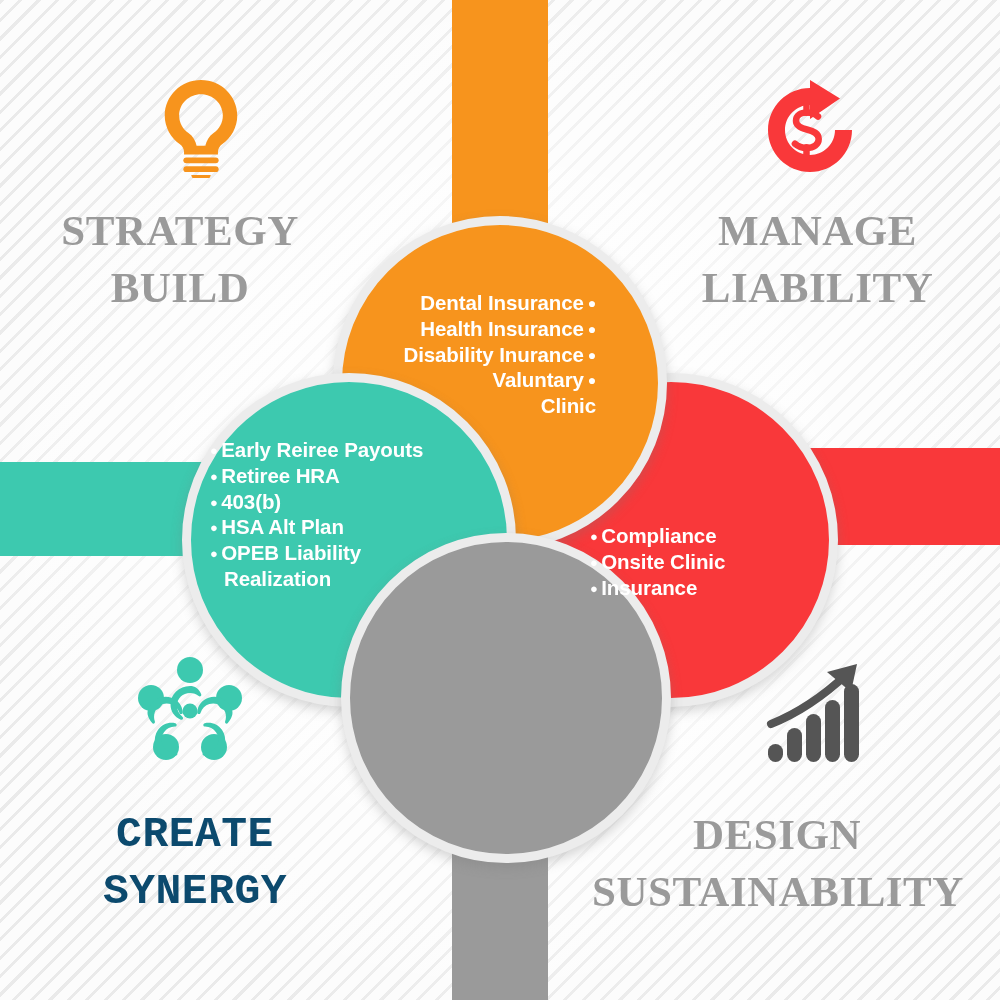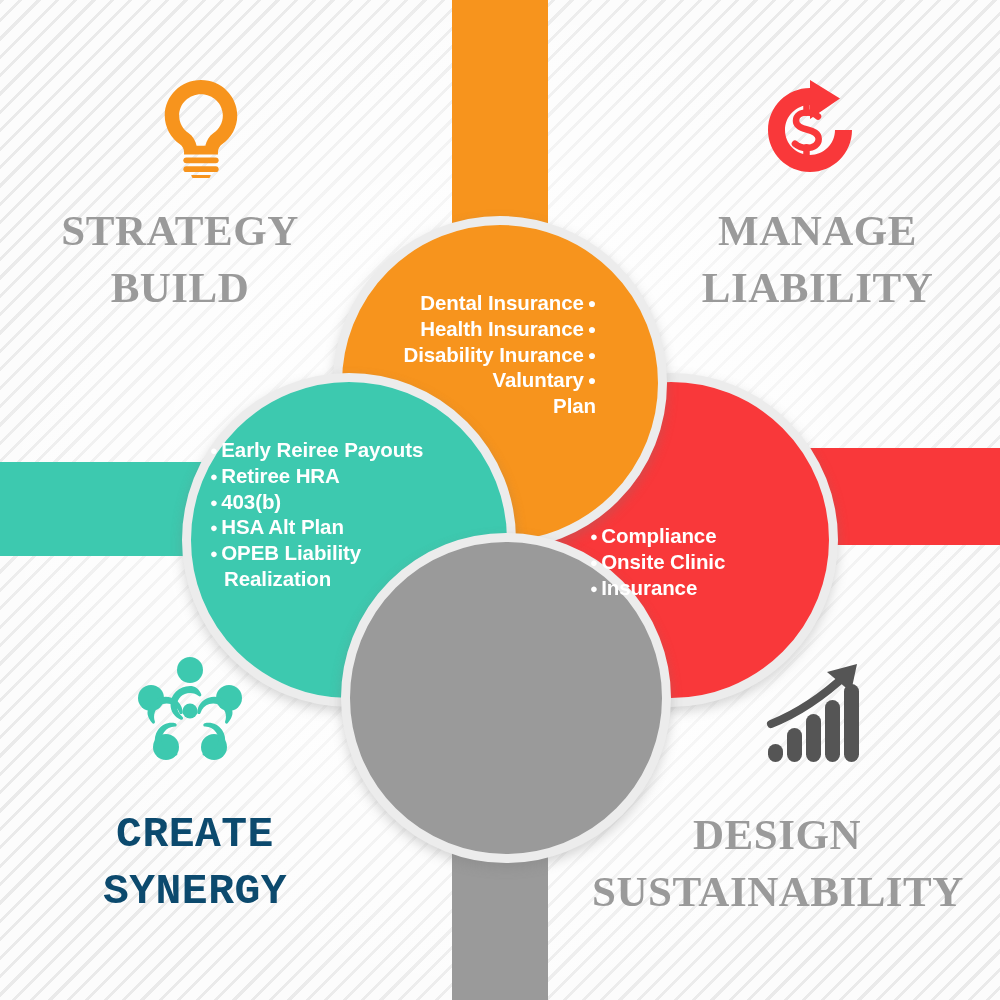--- a/index.html
+++ b/index.html
@@ -188,21 +188,21 @@
 
   <div class="circle circle-shadow" id="circle-teal" style="background: rgb(61, 201, 175); border-color: rgb(236, 236, 236);"></div>
 
   <div class="circle circle-shadow" id="circle-gray" style="background: rgb(154, 154, 154); border-color: rgb(236, 236, 236);"></div>
 
   <ul class="bullet-list" id="list-orange" style="color: rgb(255, 255, 255);">
     <li>Dental Insurance</li>
     <li>Health Insurance</li>
     <li>Disability Inurance</li>
     <li>Valuntary</li>
-    <li class="no-bullet">Plan</li>
+    <li class="no-bullet">Clinic</li>
   </ul>
 
   <ul class="bullet-list" id="list-teal" style="color: rgb(255, 255, 255);">
     <li>Early Reiree Payouts</li>
     <li>Retiree HRA</li>
     <li>403(b)</li>
     <li>HSA Alt Plan</li>
     <li>OPEB Liability Realization</li>
   </ul>
 

